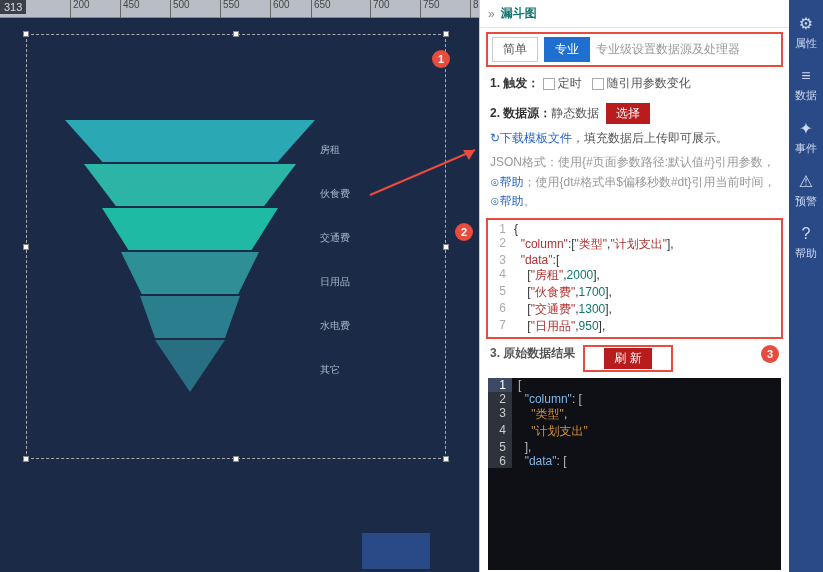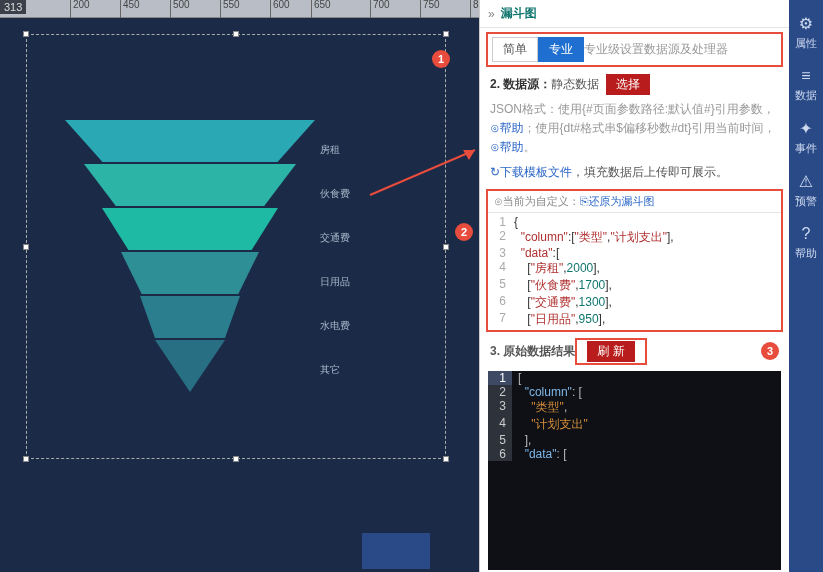--- a/index.html
+++ b/index.html
@@ -20,43 +20,43 @@
 .tri{clip-path:polygon(0 0,100% 0,50% 100%)}
 .labels{position:absolute;left:320px;top:128px;color:#adb9cc;font-size:10px;line-height:44px}
 .labels div{height:44px}
 .arrow{position:absolute;left:365px;top:140px;width:120px;height:60px}
 .arrow svg{width:100%;height:100%}
 .badge{position:absolute;width:18px;height:18px;border-radius:50%;background:#e74c3c;color:#fff;font-size:11px;text-align:center;line-height:18px;font-weight:bold}
 .panel{width:310px;background:#fff;border-left:1px solid #ccc;display:flex;flex-direction:column;font-size:12px;color:#555;position:relative}
 .panel-head{padding:5px 8px;border-bottom:1px solid #e5e5e5;display:flex;align-items:center;gap:6px}
 .panel-head .chev{color:#888;font-size:12px}
 .panel-head .title{font-weight:bold;color:#0f766e}
-.redbox{border:2px solid #e74c3c;margin:4px 6px 2px 6px;padding:3px 4px;display:flex;align-items:center;}
+.redbox{border:2px solid #e74c3c;margin:4px 6px 2px 6px;padding:3px 4px;display:flex;align-items:center;gap:6px}
 .tab{padding:3px 10px;border:1px solid #ccc;background:#fff;cursor:pointer;font-size:12px}
 .tab.active{background:#1f6fd0;color:#fff;border-color:#1f6fd0}
 .hint{color:#999;font-size:12px}
 .row{padding:5px 10px;line-height:1.6}
 .row b{color:#333}
 .btn{padding:2px 10px;background:#b91c1c;color:#fff;border:none;cursor:pointer;font-size:12px}
 .chk{display:inline-block;width:12px;height:12px;border:1px solid #aaa;background:#fff;vertical-align:middle;margin-right:3px}
 .link{color:#2a66c8}
 .help{color:#2a66c8}
 .redbox2{border:2px solid #e74c3c;margin:2px 6px;position:relative}
 .code-head{padding:3px 6px;color:#888;font-size:11px;border-bottom:1px solid #e5e5e5}
 .code{font-family:Consolas,monospace;font-size:12px;padding:2px 0;max-height:160px;overflow:hidden}
 .code .ln{display:flex}
 .code .gut{width:26px;text-align:right;padding-right:8px;color:#aaa;user-select:none}
 .code .tx{flex:1;white-space:pre}
 .k-str{color:#b03030}
 .k-key{color:#b03030}
 .k-num{color:#0f766e}
 .k-pun{color:#333}
 .meta{text-align:right;padding:2px 10px;color:#999;font-size:11px}
-.row3{padding:4px 10px;display:flex;align-items:center;}
-.redbox3{border:2px solid #e74c3c;padding:1px 10px}
+.row3{padding:4px 10px;display:flex;gap:8px}
+.redbox3{border:2px solid #e74c3c;padding:1px 19px}
 .dark-code{margin:2px 8px;background:#0e1016;color:#ddd;font-family:Consolas,monospace;font-size:12px;flex:1;overflow:hidden}
 .dark-code .ln{display:flex}
 .dark-code .gut{width:24px;text-align:right;padding-right:6px;background:#2e323a;color:#ccc}
 .dark-code .gut.cur{background:#3e4a63;color:#fff}
 .dark-code .tx{flex:1;padding-left:6px;white-space:pre}
 .d-key{color:#7fb7e8}
 .d-str{color:#d48f3a}
 .d-pun{color:#bbb}
 .sidebar{width:34px;background:#2a4a87;display:flex;flex-direction:column;align-items:center;padding-top:6px;color:#cdd9ef;font-size:11px}
 .sidebar .item{display:flex;flex-direction:column;align-items:center;padding:8px 0;width:100%;cursor:pointer}
@@ -136,38 +136,40 @@
     <span class="chev">»</span>
     <span class="title">漏斗图</span>
   </div>
 
   <div class="redbox">
     <span class="tab">简单</span>
     <span class="tab active">专业</span>
     <span class="hint">专业级设置数据源及处理器</span>
   </div>
 
+  <div class="row">
+    <b>1. 触发：</b>
+    <span class="chk"></span><span>定时</span>&nbsp;&nbsp;
+    <span class="chk"></span><span>随引用参数变化</span>
+  </div>
 
   <div class="row">
     <b>2. 数据源：</b><span>静态数据</span>&nbsp;
     <button class="btn">选择</button>
   </div>
 
+  <div class="row" style="padding-top:0">
+    <span class="link">↻下载模板文件</span><span>，填充数据后上传即可展示。</span>
+  </div>
+
   <div class="row" style="color:#999;padding-top:0">
     <span>JSON格式：使用{#页面参数路径:默认值#}引用参数，</span><span class="help">⊙帮助</span><span>；使用{dt#格式串$偏移秒数#dt}引用当前时间，</span><span class="help">⊙帮助</span><span>。</span>
   </div>
 
-  <div class="row" style="padding-top:0">
-    <span class="link">↻下载模板文件</span><span>，填充数据后上传即可展示。</span>
-  </div>
-
   <div class="redbox2">
-    <div class="code-head">
-      <span>⊙</span><span>当前为自定义：</span><span class="link">⎘还原为漏斗图</span>
-    </div>
     <div class="code">
       <div class="ln">
           <span class="gut">1</span>
           <span class="tx"><span class="k-pun">{</span></span>
         </div>
       <div class="ln">
           <span class="gut">2</span>
           <span class="tx">  <span class="k-key">"column"</span><span class="k-pun">:[</span><span class="k-str">"类型"</span><span class="k-pun">,</span><span class="k-str">"计划支出"</span><span class="k-pun">],</span></span>
         </div>
       <div class="ln">

